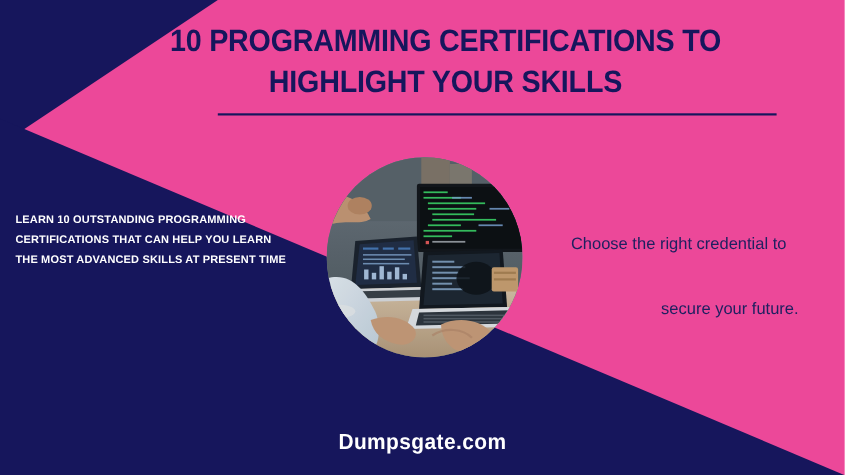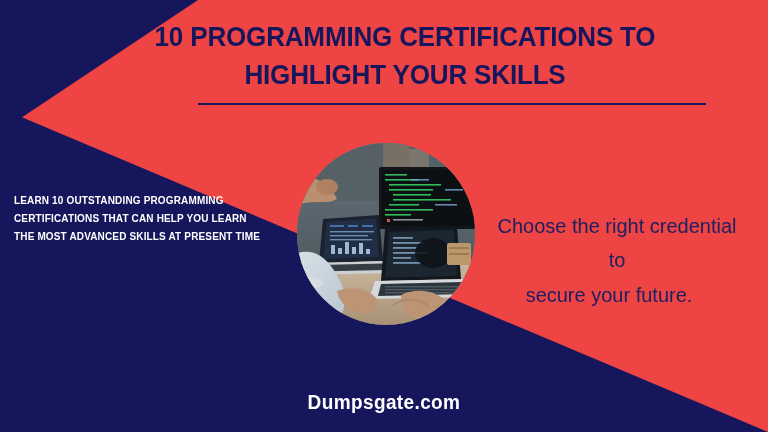--- a/index.html
+++ b/index.html
@@ -5,21 +5,21 @@
   html, body {
     margin: 0;
     padding: 0;
     background: #ffffff;
   }
   #poster {
     position: relative;
     width: 768px;
     height: 432px;
     overflow: hidden;
-    background: #ef4444;
+    background: #ec4899;
     font-family: "Liberation Sans", sans-serif;
   }
 
   
   .shape-layer {
     position: absolute;
     inset: 0;
     width: 768px;
     height: 432px;
     display: block;
@@ -74,26 +74,26 @@
 
   
   .right-copy {
     position: absolute;
     left: 492px;
     top: 209px;
     width: 250px;
     z-index: 6;
     color: #1f2060;
     font-family: "Liberation Sans", sans-serif;
-    font-size: 20px;
+    font-size: 15px;
     line-height: 1.72;
     text-align: center;
   }
   .right-copy .rc-line-1 { display: block; }
-  .right-copy .rc-line-2 { display: block; text-align: center; padding-right: 16px; }
+  .right-copy .rc-line-2 { display: block; text-align: right; padding-right: 16px; margin-top: 33px; }
 
   
   .photo-circle {
     position: absolute;
     left: 297px;
     top: 143px;
     width: 178px;
     height: 182px;
     border-radius: 50%;
     overflow: hidden;

